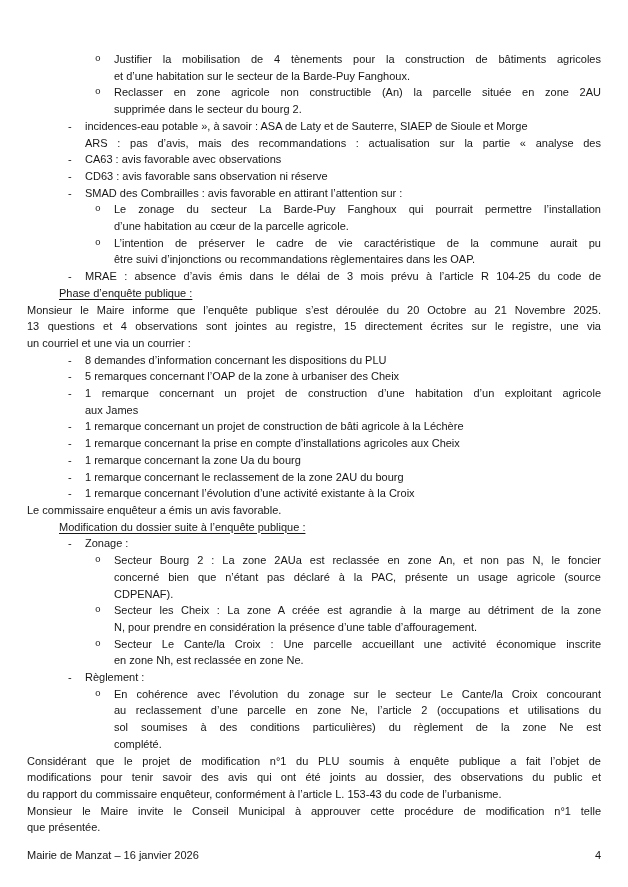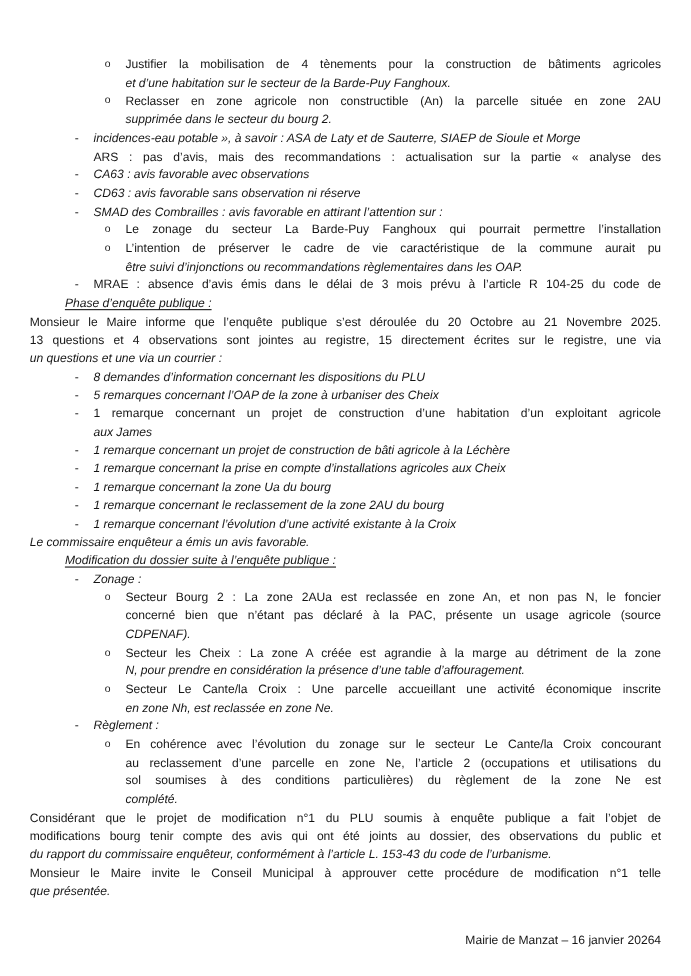--- a/index.html
+++ b/index.html
@@ -23,21 +23,20 @@
   .line {
     line-height: 16.7px;
     min-height: 16.7px;
     text-align: justify;
     text-align-last: justify;
     white-space: normal;
   }
   .line.last {
     text-align: left;
     text-align-last: left;
-    font-style: italic;
   }
   .li1 { padding-left: 58px; }
   .li2 { padding-left: 87px; }
   .marker {
     position: absolute;
     top: 0;
     line-height: 16.7px;
     color: #161616;
   }
   .li1 > .marker { left: 41px; }
@@ -46,21 +45,21 @@
     font-family: "Liberation Mono", monospace;
     font-size: 9.5px;
   }
   .h .u { text-decoration: underline; text-underline-offset: 2px; padding-left: 32px; }
   .footer {
     position: absolute;
     left: 27px;
     right: 27px;
     top: 847px;
     display: flex;
-    justify-content: flex-end;
+    justify-content: space-between;
     align-items: baseline;
     line-height: 16.7px;
   }
 </style>
 </head>
 <body>
 
 <div class="page">
   <div class="doc">
       <div class="block li2">
@@ -86,37 +85,38 @@
         <span class="marker">-</span>
         <div class="line last">CD63 : avis favorable sans observation ni réserve</div>
       </div>
       <div class="block li1">
         <span class="marker">-</span>
         <div class="line last">SMAD des Combrailles : avis favorable en attirant l’attention sur :</div>
       </div>
       <div class="block li2">
         <span class="marker">o</span>
         <div class="line">Le zonage du secteur La Barde-Puy Fanghoux qui pourrait permettre l’installation</div>
+        <div class="line last">d’une habitation au cœur de la parcelle agricole.</div>
       </div>
       <div class="block li2">
         <span class="marker">o</span>
         <div class="line">L’intention de préserver le cadre de vie caractéristique de la commune aurait pu</div>
         <div class="line last">être suivi d’injonctions ou recommandations règlementaires dans les OAP.</div>
       </div>
       <div class="block li1">
         <span class="marker">-</span>
         <div class="line">MRAE : absence d’avis émis dans le délai de 3 mois prévu à l’article R 104-25 du code de</div>
       </div>
       <div class="block h">
         <div class="line last"><span class="u">Phase d’enquête publique :</span></div>
       </div>
       <div class="block p">
         <div class="line">Monsieur le Maire informe que l’enquête publique s’est déroulée du 20 Octobre au 21 Novembre 2025.</div>
         <div class="line">13 questions et 4 observations sont jointes au registre, 15 directement écrites sur le registre, une via</div>
-        <div class="line last">un questions et une via un courrier :</div>
+        <div class="line last">un courriel et une via un courrier :</div>
       </div>
       <div class="block li1">
         <span class="marker">-</span>
         <div class="line last">8 demandes d’information concernant les dispositions du PLU</div>
       </div>
       <div class="block li1">
         <span class="marker">-</span>
         <div class="line last">5 remarques concernant l’OAP de la zone à urbaniser des Cheix</div>
       </div>
       <div class="block li1">
@@ -176,21 +176,21 @@
       </div>
       <div class="block li2">
         <span class="marker">o</span>
         <div class="line">En cohérence avec l’évolution du zonage sur le secteur Le Cante/la Croix concourant</div>
         <div class="line">au reclassement d’une parcelle en zone Ne, l’article 2 (occupations et utilisations du</div>
         <div class="line">sol soumises à des conditions particulières) du règlement de la zone Ne est</div>
         <div class="line last">complété.</div>
       </div>
       <div class="block p">
         <div class="line">Considérant que le projet de modification n°1 du PLU soumis à enquête publique a fait l’objet de</div>
-        <div class="line">modifications bourg tenir compte des avis qui ont été joints au dossier, des observations du public et</div>
+        <div class="line">modifications pour tenir savoir des avis qui ont été joints au dossier, des observations du public et</div>
         <div class="line last">du rapport du commissaire enquêteur, conformément à l’article L. 153-43 du code de l’urbanisme.</div>
       </div>
       <div class="block p">
         <div class="line">Monsieur le Maire invite le Conseil Municipal à approuver cette procédure de modification n°1 telle</div>
         <div class="line last">que présentée.</div>
       </div>
     </div>
   <div class="footer">
     <span>Mairie de Manzat – 16 janvier 2026</span>
     <span>4</span>

